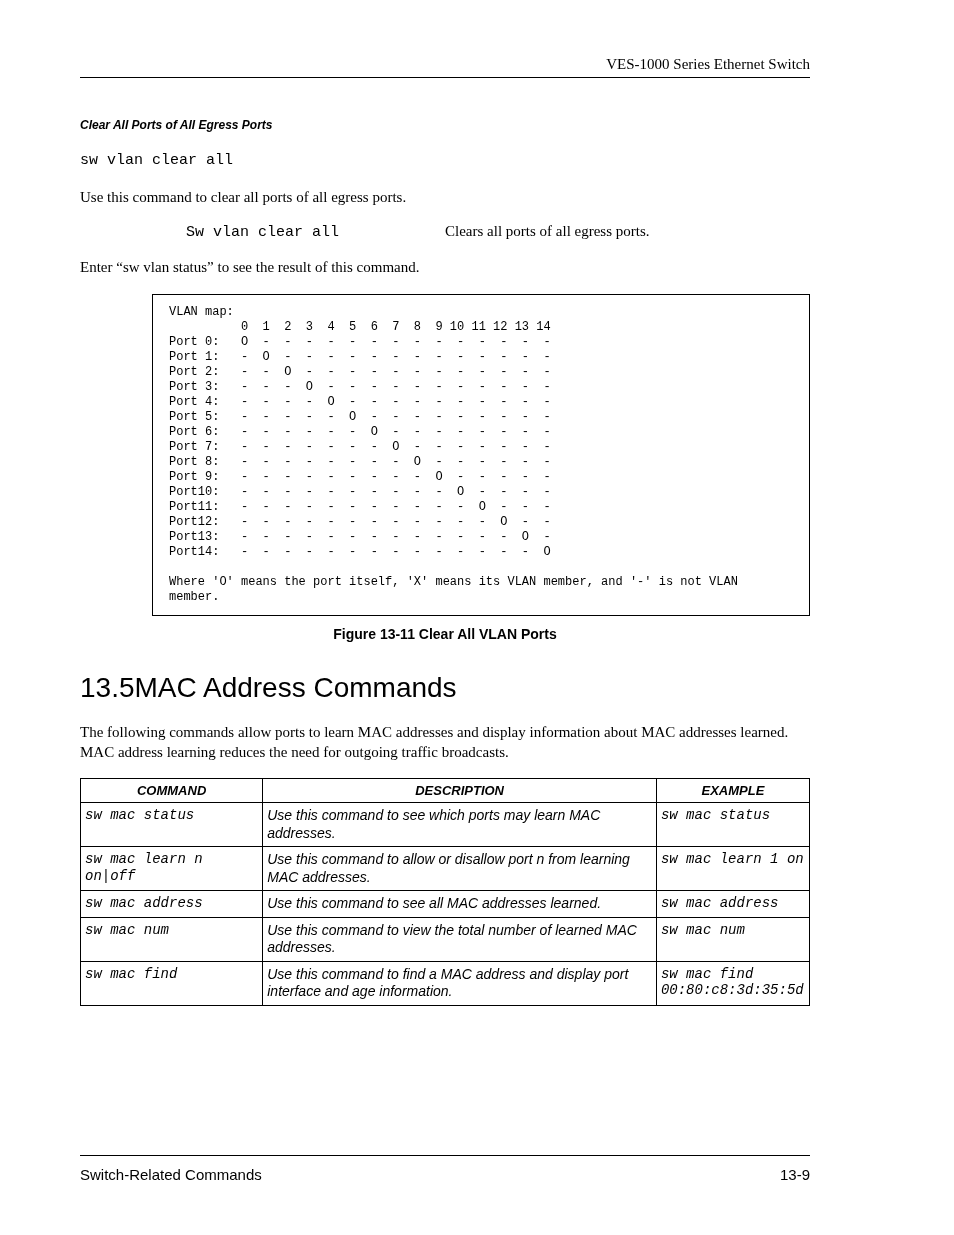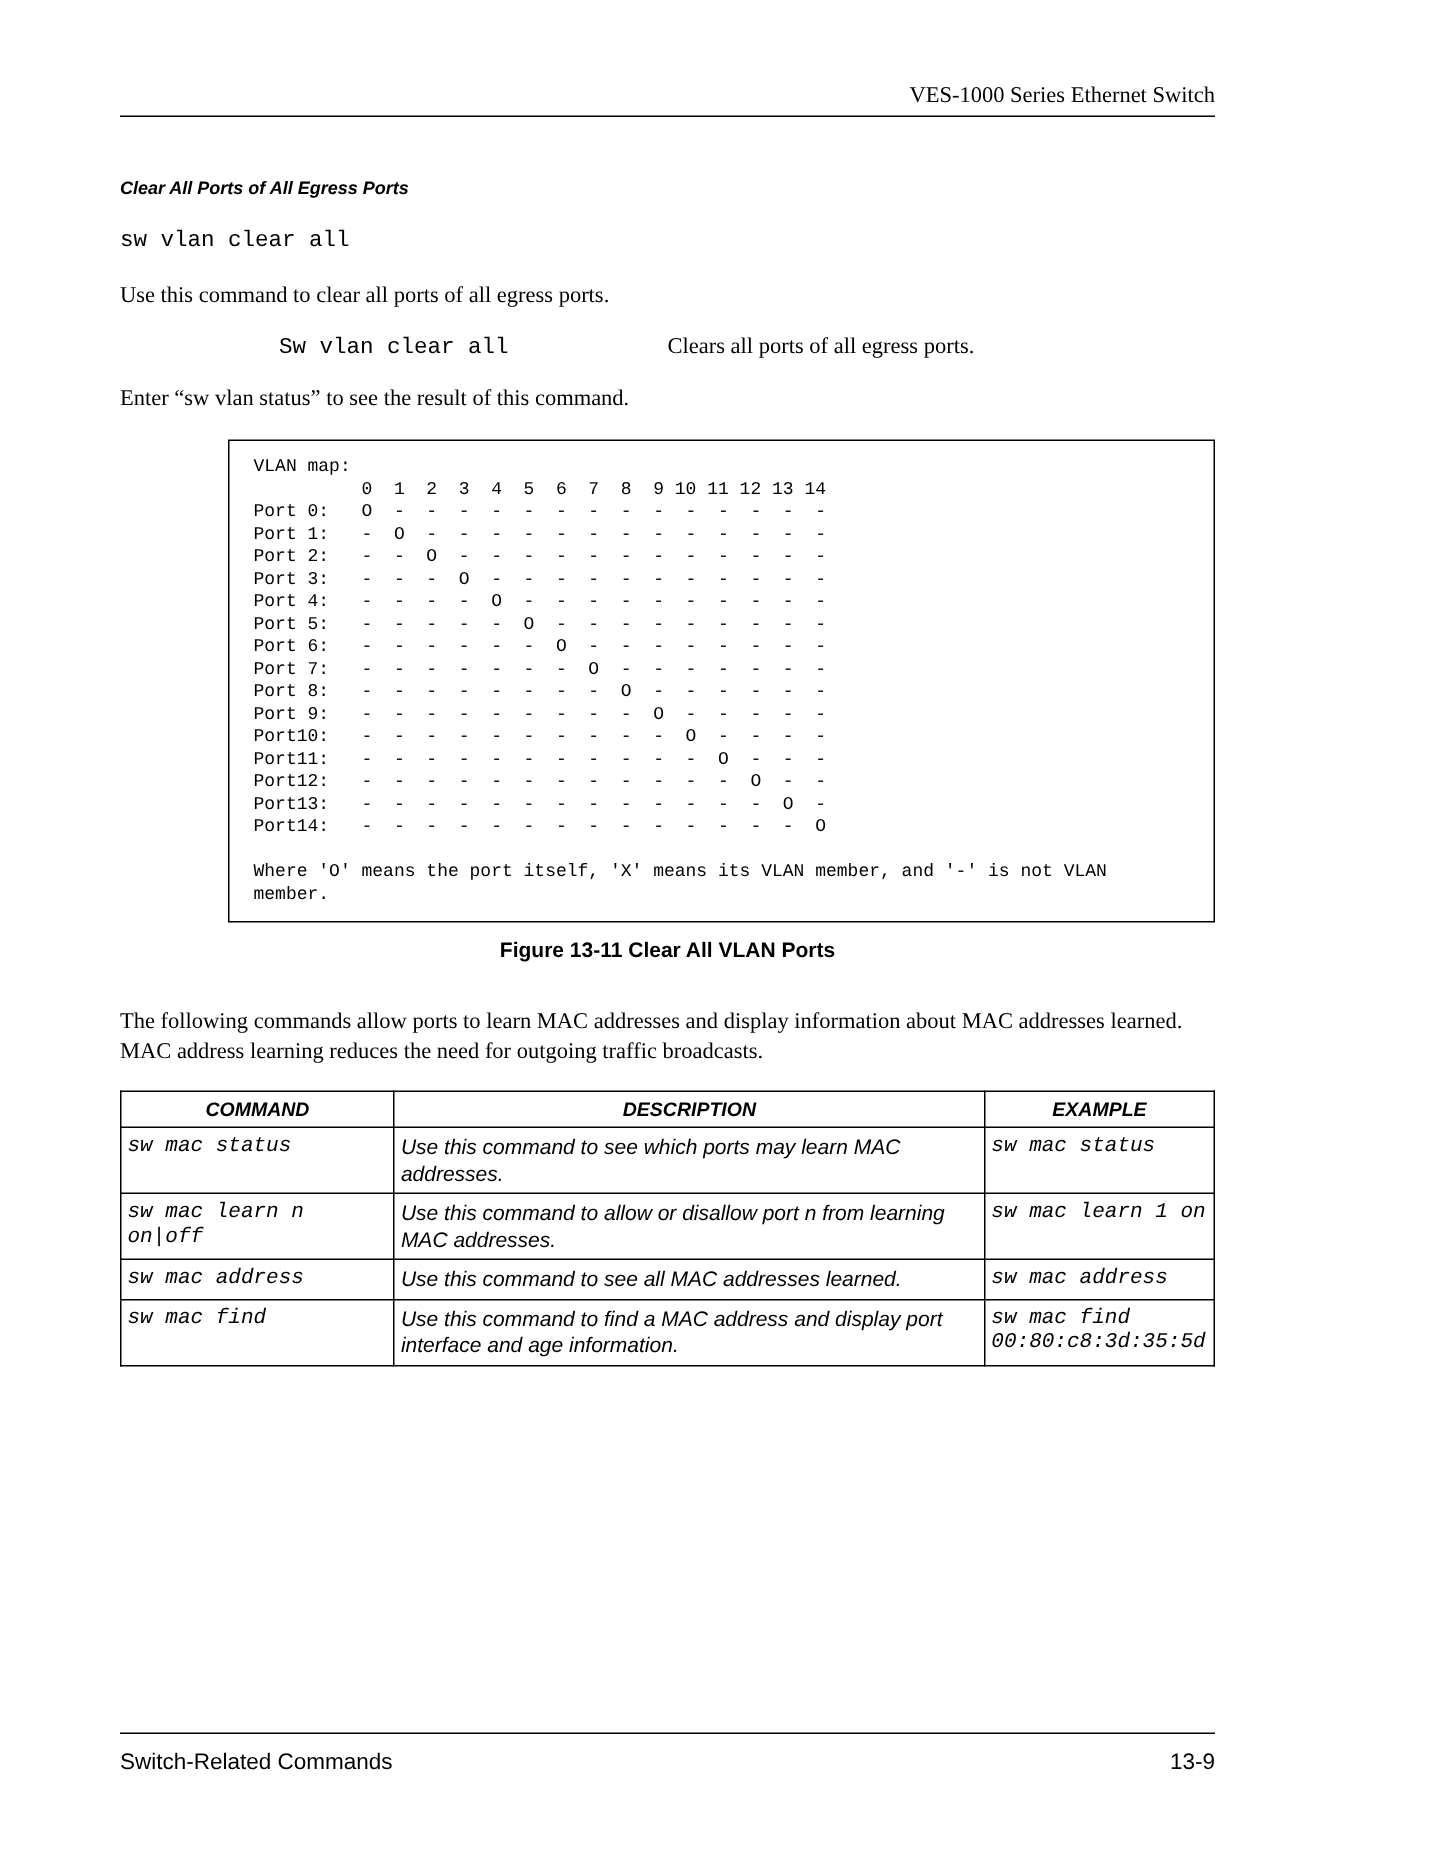--- a/index.html
+++ b/index.html
@@ -163,20 +163,23 @@
 Port11:   -  -  -  -  -  -  -  -  -  -  -  O  -  -  -
 Port12:   -  -  -  -  -  -  -  -  -  -  -  -  O  -  -
 Port13:   -  -  -  -  -  -  -  -  -  -  -  -  -  O  -
 Port14:   -  -  -  -  -  -  -  -  -  -  -  -  -  -  O
 
 Where 'O' means the port itself, 'X' means its VLAN member, and '-' is not VLAN
 member.</div>
 
   <div class="figure-caption">Figure 13-11 Clear All VLAN Ports</div>
 
+  <div class="h2">
+    <span class="secnum">13.5</span><span>MAC Address Commands</span>
+  </div>
 
   <div class="para">The following commands allow ports to learn MAC addresses and display information about MAC addresses learned. MAC address learning reduces the need for outgoing traffic broadcasts.</div>
 
 
   <table class="cmd-table">
     <colgroup>
         <col class="c1">
         <col class="c2">
         <col class="c3">
       </colgroup>
@@ -197,20 +200,25 @@
         <td class="code">sw mac learn n on|off</td>
         <td class="desc">Use this command to allow or disallow port n from learning MAC addresses.</td>
         <td class="code">sw mac learn 1 on</td>
       </tr>
       <tr>
         <td class="code">sw mac address</td>
         <td class="desc">Use this command to see all MAC addresses learned.</td>
         <td class="code">sw mac address</td>
       </tr>
       <tr>
+        <td class="code">sw mac num</td>
+        <td class="desc">Use this command to view the total number of learned MAC addresses.</td>
+        <td class="code">sw mac num</td>
+      </tr>
+      <tr>
         <td class="code">sw mac find</td>
         <td class="desc">Use this command to find a MAC address and display port interface and age information.</td>
         <td class="code">sw mac find 00:80:c8:3d:35:5d</td>
       </tr>
     </tbody>
   </table>
 
   <div class="footer">
     <span>Switch-Related Commands</span>
     <span>13-9</span>

